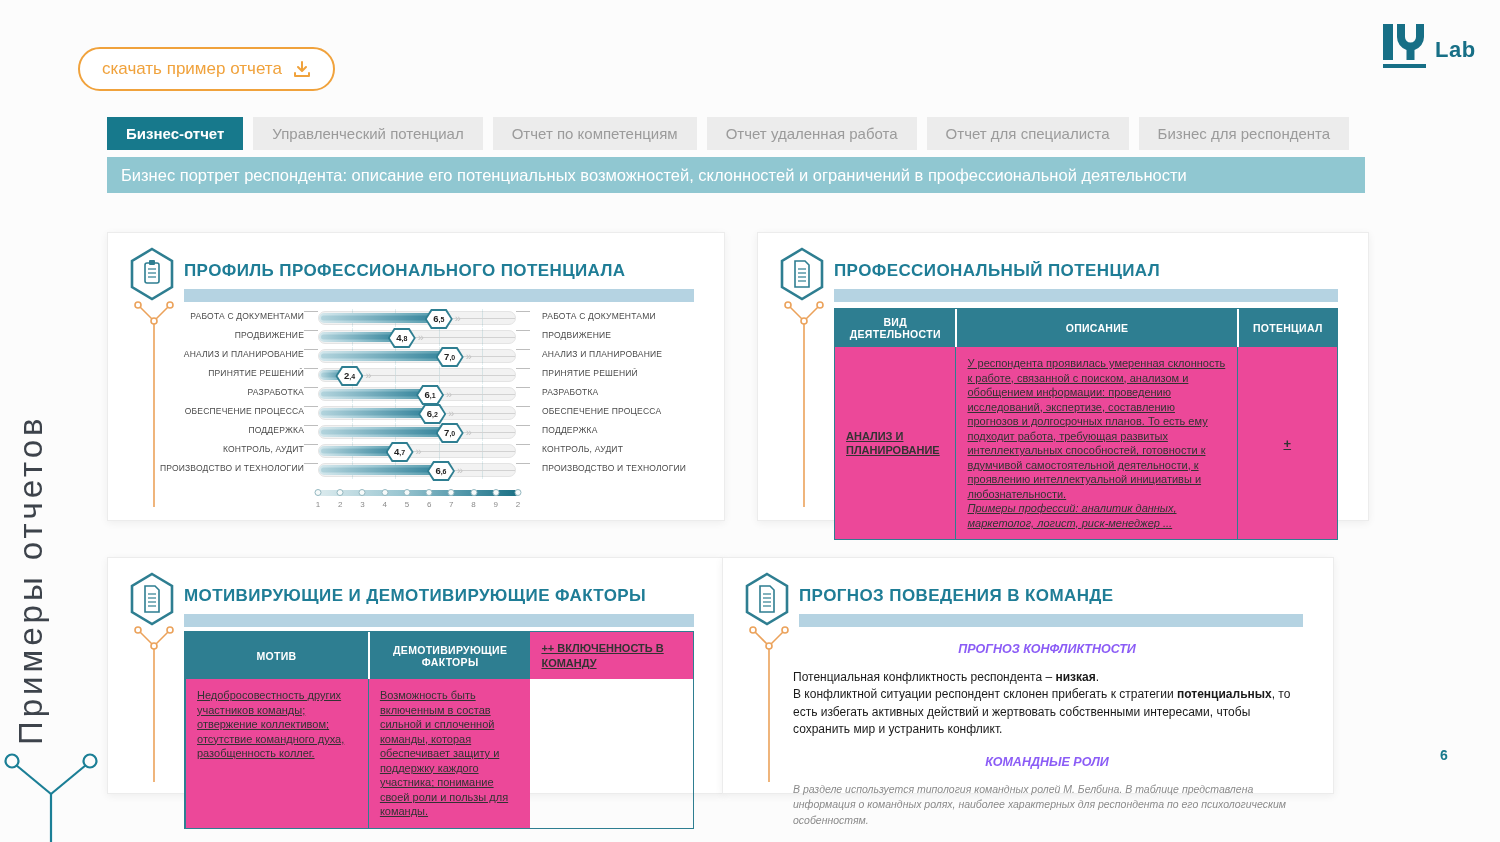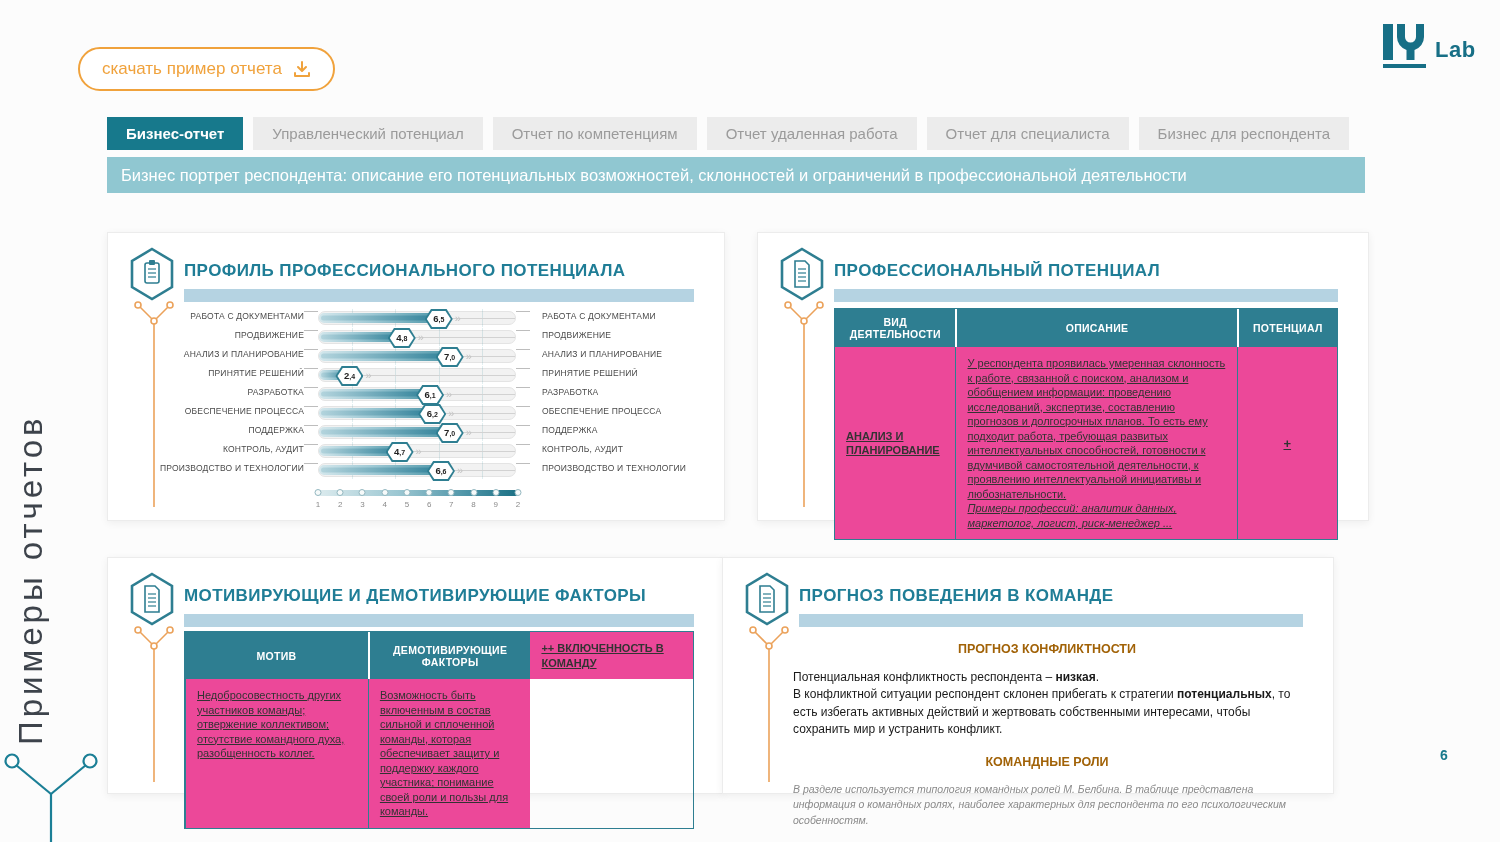--- a/index.html
+++ b/index.html
@@ -114,21 +114,21 @@
   .tbl .td{ background:#ec4899; font-size:11px; line-height:1.32; padding:9px 11px; border-left:1px solid #2e7e91;text-decoration:underline;}
   .tbl .td.first{ border-left:none; }
   .td.vcenter{ display:flex; align-items:center; }
   .td.bold{ font-weight:bold; }
   .td.plus{ display:flex; align-items:center; justify-content:center; font-weight:bold; font-size:13px;}
   .td .examples{ display:block; font-style:italic; }
   .tbl-potential{ top:75px; grid-template-columns:24% 56% 20%; }
   .tbl-factors{ top:73px; grid-template-columns:36% 32% 32%; }
   
   .team-body{ position:absolute; left:70px; right:32px; top:84px; }
-  .team-h{ text-align:center; font-size:12.5px; font-weight:bold; color:#a16207;}
+  .team-h{ text-align:center; font-size:12.5px; font-weight:bold; font-style:italic; color:#8b5cf6;}
   .team-p{ margin-top:13px; font-size:12px; line-height:1.45; color:#1a1a1a; }
   .team-p + .team-h{ margin-top:16px; }
   .team-note{ margin-top:13px; font-size:10.5px; font-style:italic; color:#8a8a8a; line-height:1.5; }
   
   .molecule{ position:absolute; left:2px; top:748px; }
   .pagenum{ position:absolute; left:1440px; top:747px; font-size:14px; font-weight:bold; color:#17798c; }
 </style>
 </head>
 <body>
 

